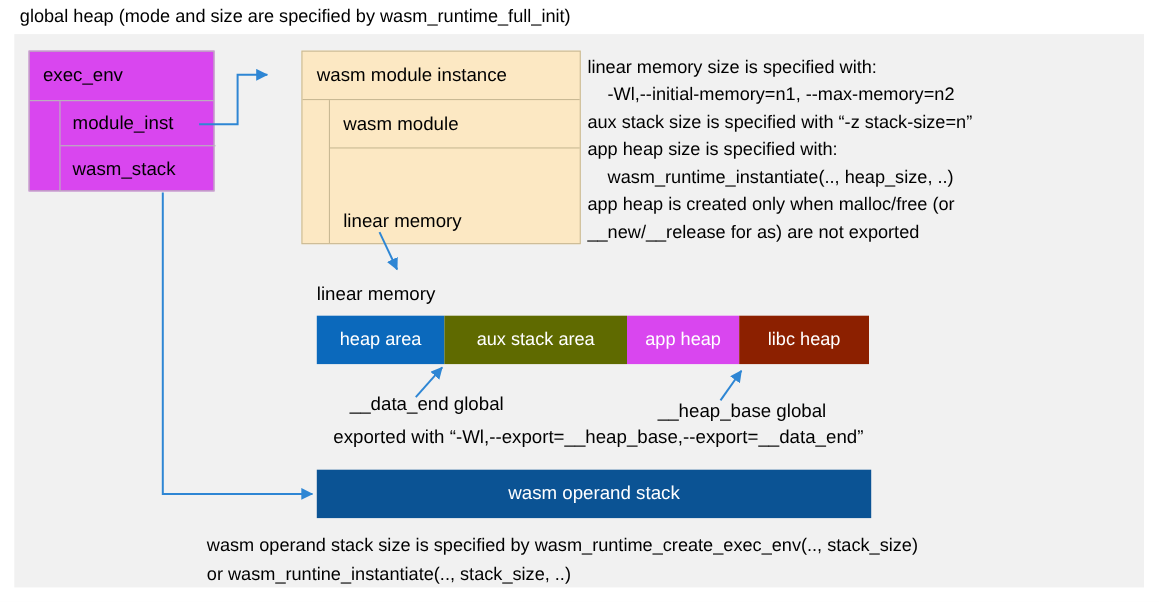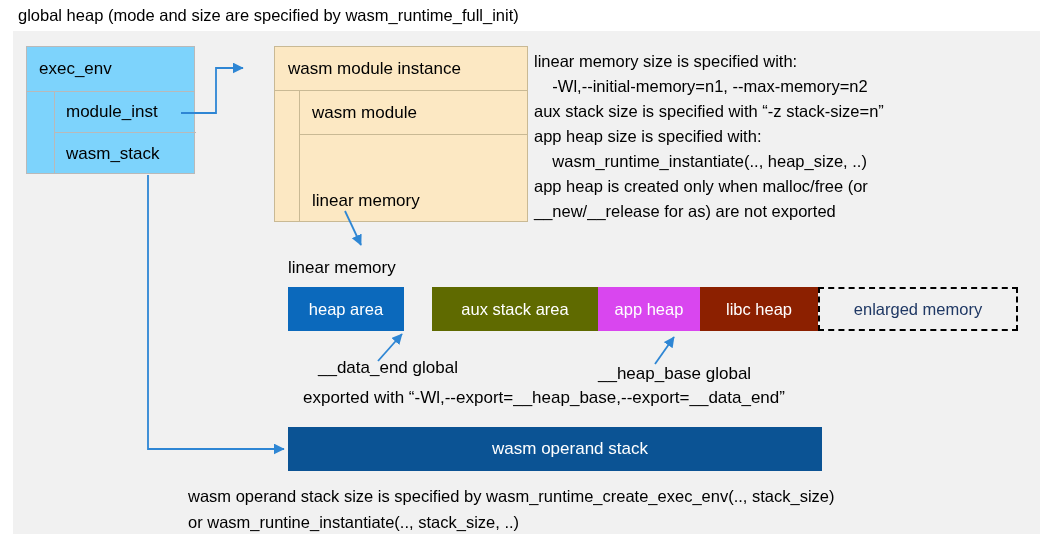--- a/index.html
+++ b/index.html
@@ -48,33 +48,33 @@
   .seg.dashed{border:2.5px dashed #000;background:#f1f1f1;color:#1f3864;}
 
   
   .ann1{position:absolute;left:318px;top:358px;font-size:17px;}
   .ann2{position:absolute;left:598px;top:364px;font-size:17px;}
   .ann3{position:absolute;left:303px;top:388px;font-size:17px;}
 
   
   .opstack{position:absolute;left:288px;top:427px;width:504px;height:44px;
            background:#0b5394;color:#fff;display:flex;align-items:center;
-           justify-content:center;font-size:17px;padding-left:30px;}
+           justify-content:center;font-size:17px;}
   .footer{position:absolute;left:188px;top:483px;font-size:16.5px;line-height:26px;white-space:pre;}
 
   svg.arrows{position:absolute;left:0;top:0;width:1054px;height:547px;pointer-events:none;}
 </style>
 </head>
 <body>
 
 <div class="title">global heap (mode and size are specified by wasm_runtime_full_init)</div>
 
 <div class="panel" style="background: rgb(241, 241, 241);"></div>
 
-<div class="execenv" style="background: #7dd3fc;">
+<div class="execenv" style="background: #d946ef;">
   <div class="ee-head">exec_env</div>
   <div class="ee-gutter"></div>
   <div class="ee-row r1">module_inst</div>
   <div class="ee-row r2">wasm_stack</div>
 </div>
 
 <div class="wmi" style="background: rgb(252, 232, 195); margin-left: 27px;">
   <div class="wmi-head">wasm module instance</div>
   <div class="wmi-gutter"></div>
   <div class="wmi-row q1">wasm module</div>
@@ -85,24 +85,23 @@
     -Wl,--initial-memory=n1, --max-memory=n2
 aux stack size is specified with “-z stack-size=n”
 app heap size is specified with:
     wasm_runtime_instantiate(.., heap_size, ..)
 app heap is created only when malloc/free (or
 __new/__release for as) are not exported</div>
 
 <div class="lm-label">linear memory</div>
 <div class="membar">
   <div class="seg" style="width: 116px; background: rgb(11, 105, 188);">heap area</div>
-  <div class="seg" style="width: 166px; background: rgb(95, 106, 0); margin-left: 28px;">aux stack area</div>
+  <div class="seg" style="width: 166px; background: rgb(95, 106, 0);">aux stack area</div>
   <div class="seg" style="width: 102px; background: #d946ef;">app heap</div>
   <div class="seg" style="width: 118px; background: rgb(140, 32, 0);">libc heap</div>
-  <div class="seg dashed" style="width: 200px; background: rgb(241, 241, 241); color: rgb(31, 56, 100);">enlarged memory</div>
 </div>
 
 <div class="ann1">__data_end global</div>
 <div class="ann2">__heap_base global</div>
 <div class="ann3">exported with “-Wl,--export=__heap_base,--export=__data_end”</div>
 
 <div class="opstack" style="background: rgb(11, 83, 148);">wasm operand stack</div>
 <div class="footer">wasm operand stack size is specified by wasm_runtime_create_exec_env(.., stack_size)
 or wasm_runtine_instantiate(.., stack_size, ..)</div>
 

